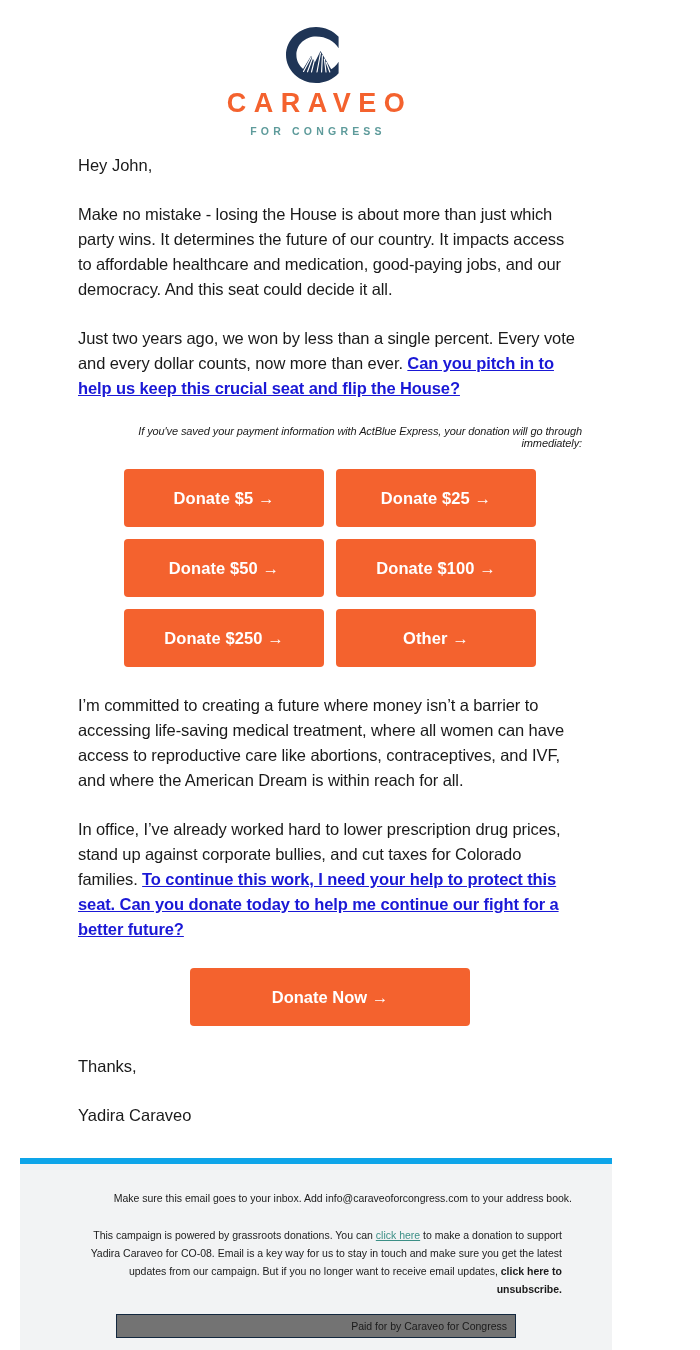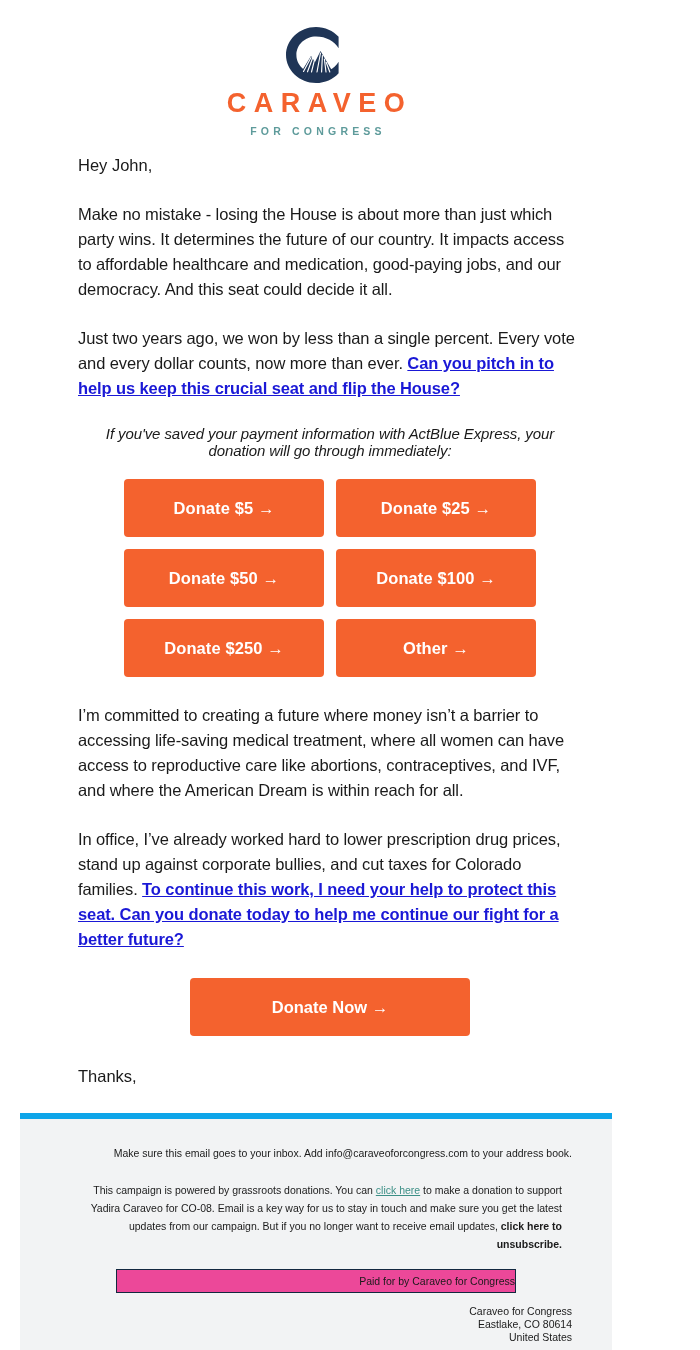--- a/index.html
+++ b/index.html
@@ -77,24 +77,24 @@
     margin-bottom: 24px;
   }
 
   a.inline-link {
     color: #1a18d6;
     text-decoration: underline;
     font-weight: bold;
   }
 
   .actblue-note {
-    font-size: 15px;
+    font-size: 11px;
     font-style: italic;
     color: #1a1a1a;
-    text-align: center;
+    text-align: right;
     margin: 6px 0 20px 0;
     letter-spacing: -0.1px;
   }
 
   
   .donate-grid {
     display: grid;
     grid-template-columns: 200px 200px;
     gap: 12px 12px;
     justify-content: center;
@@ -177,24 +177,24 @@
   }
 
   .footer-disclaimer .bold-link {
     font-weight: bold;
     color: #1a1a1a;
     text-decoration: none;
   }
 
   .paid-box {
     border: 1px solid #13283f;
-    background: #ec4899;
-    font-size: 10.5px;
-    color: #1a1a1a;
-    padding: 5px 0;
+    background: #737373;
+    font-size: 10.5px;
+    color: #1a1a1a;
+    padding: 5px 8px;
     margin: 0 auto 12px auto;
     width: 400px;
   }
 
   .address {
     font-size: 10.5px;
     color: #1a1a1a;
     line-height: 13px;
   }
   .address div { display: block; }
@@ -241,20 +241,21 @@
 
     <p class="para">
       <span>In office, I’ve already worked hard to lower prescription drug prices, stand up against corporate bullies, and cut taxes for Colorado families. </span><a class="inline-link" href="#">To continue this work, I need your help to protect this seat. Can you donate today to help me continue our fight for a better future?</a>
     </p>
 
     <div class="donate-now-wrap">
       <button class="donate-now">Donate Now →</button>
     </div>
 
     <p class="sign-off">Thanks,</p>
+    <p class="sign-name">Yadira Caraveo</p>
 
   </div>
 
   <div class="footer">
 
     <div class="footer-inbox">Make sure this email goes to your inbox. Add info@caraveoforcongress.com to your address book.</div>
 
     <div class="footer-disclaimer">
       <span>This campaign is powered by grassroots donations. You can </span><a class="teal" href="#">click here</a><span> to make a donation to support Yadira Caraveo for CO-08. Email is a key way for us to stay in touch and make sure you get the latest updates from our campaign. But if you no longer want to receive email updates, </span><a class="bold-link" href="#">click here to unsubscribe.</a>
     </div>

